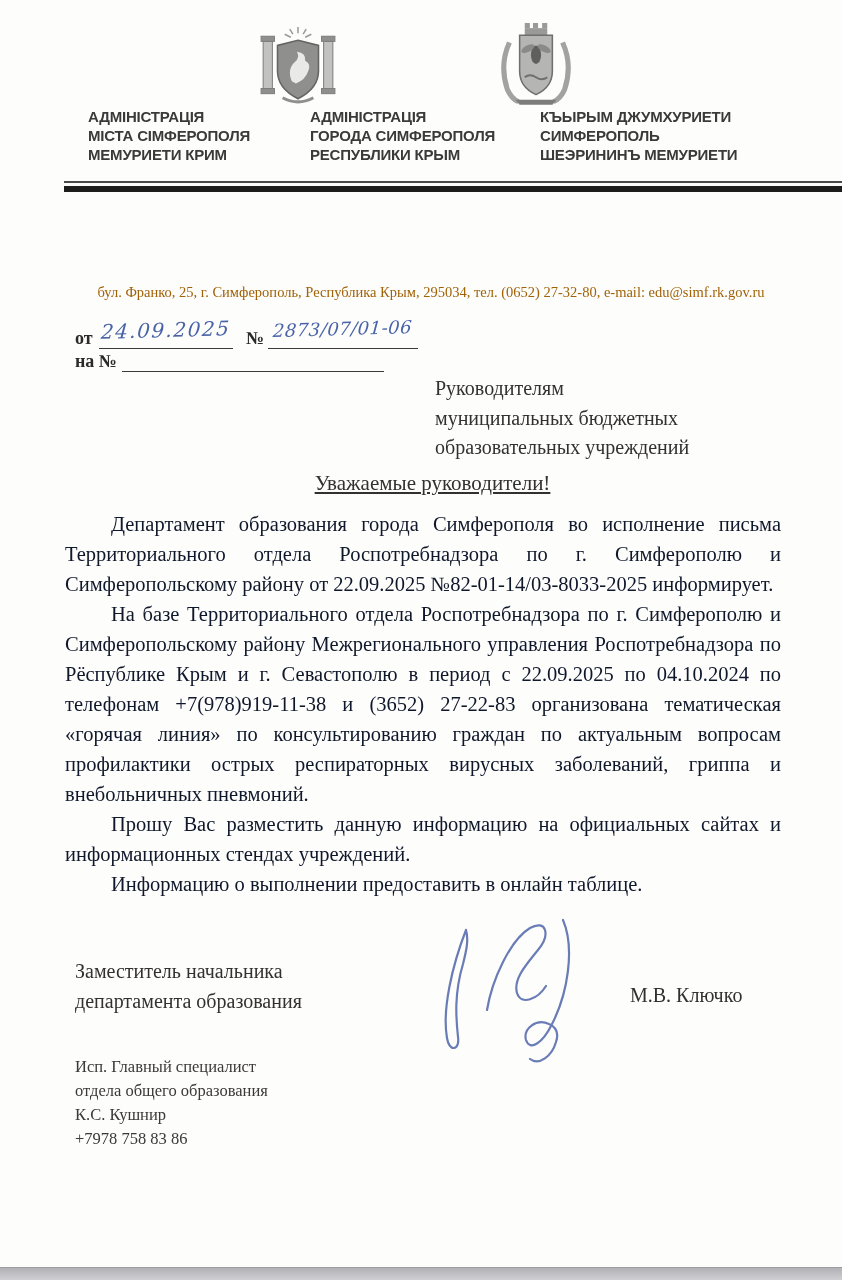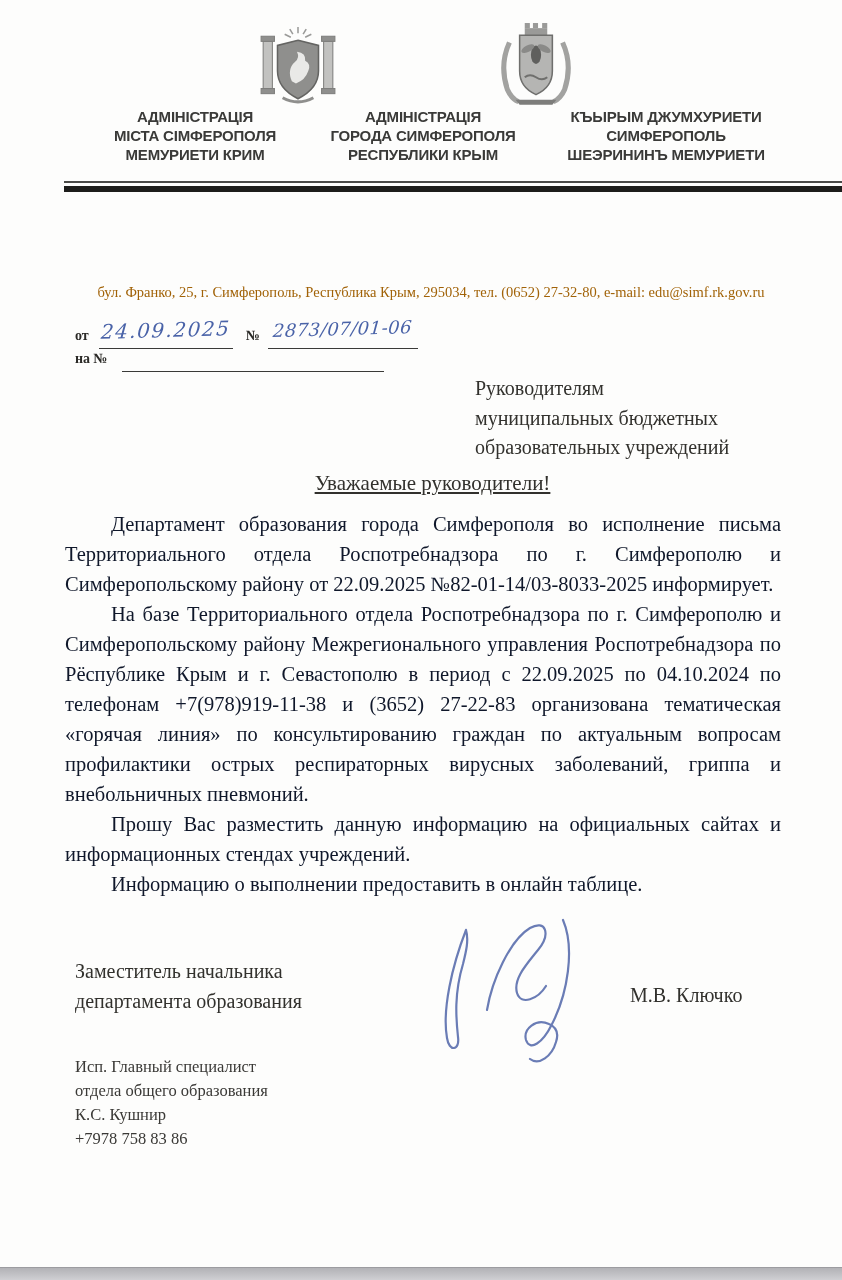--- a/index.html
+++ b/index.html
@@ -11,53 +11,53 @@
     overflow:hidden;
     font-family:"Liberation Serif", serif;
     color:#2f2e2a;
   }
   
   .emblem{position:absolute;}
   .lh-col{
     position:absolute;top:107px;
     font-family:"Liberation Sans", sans-serif;
     font-weight:bold;font-size:15px;line-height:19px;
-    text-align:center;letter-spacing:-0.2px;color:#3a3a38;
+    text-align:left;letter-spacing:-0.2px;color:#3a3a38;
   }
   .lh-col div{white-space:nowrap;}
   .rule{position:absolute;left:64px;right:0;}
   .rule-thin{top:181px;height:2px;background:#4a4a48;}
   .rule-thick{top:186px;height:6px;background:#1d1d1b;}
   
   .org-title{
     position:absolute;left:80px;right:60px;top:218px;
     text-align:center;font-weight:bold;font-size:21px;line-height:27px;
     letter-spacing:0.6px;color:#2b2a27;
   }
   .org-address{
     position:absolute;left:40px;right:20px;top:284px;
     text-align:center;font-size:14.5px;color:#a16207;
   }
   
-  .ref-label{position:absolute;font-weight:bold;font-size:14px;color:#2b2a27;}
+  .ref-label{position:absolute;font-weight:bold;font-size:18px;color:#2b2a27;}
   .write-line{
     position:absolute;border-bottom:1.6px solid #3a3a38;
     text-align:center;
   }
   .hand{
     font-family:"DejaVu Serif", serif;
     font-style:italic;font-size:20px;letter-spacing:1.5px;
     color:#4a63a8;
     display:inline-block;transform:rotate(-1.6deg) skewX(-6deg);
     white-space:nowrap;
   }
   
   .recipient{
     position:absolute;left:435px;top:374px;
-    font-size:20px;line-height:29.5px;color:#32312d;margin-left:40px;
+    font-size:20px;line-height:29.5px;color:#32312d;
   }
   .salutation{
     position:absolute;left:75px;width:715px;top:471px;
     text-align:center;font-size:21px;color:#32312d;text-decoration:underline;
   }
   
   .body-text{
     position:absolute;left:65px;width:716px;top:509px;
     font-size:20.5px;line-height:30px;color:#0f172a;
     text-align:justify;

